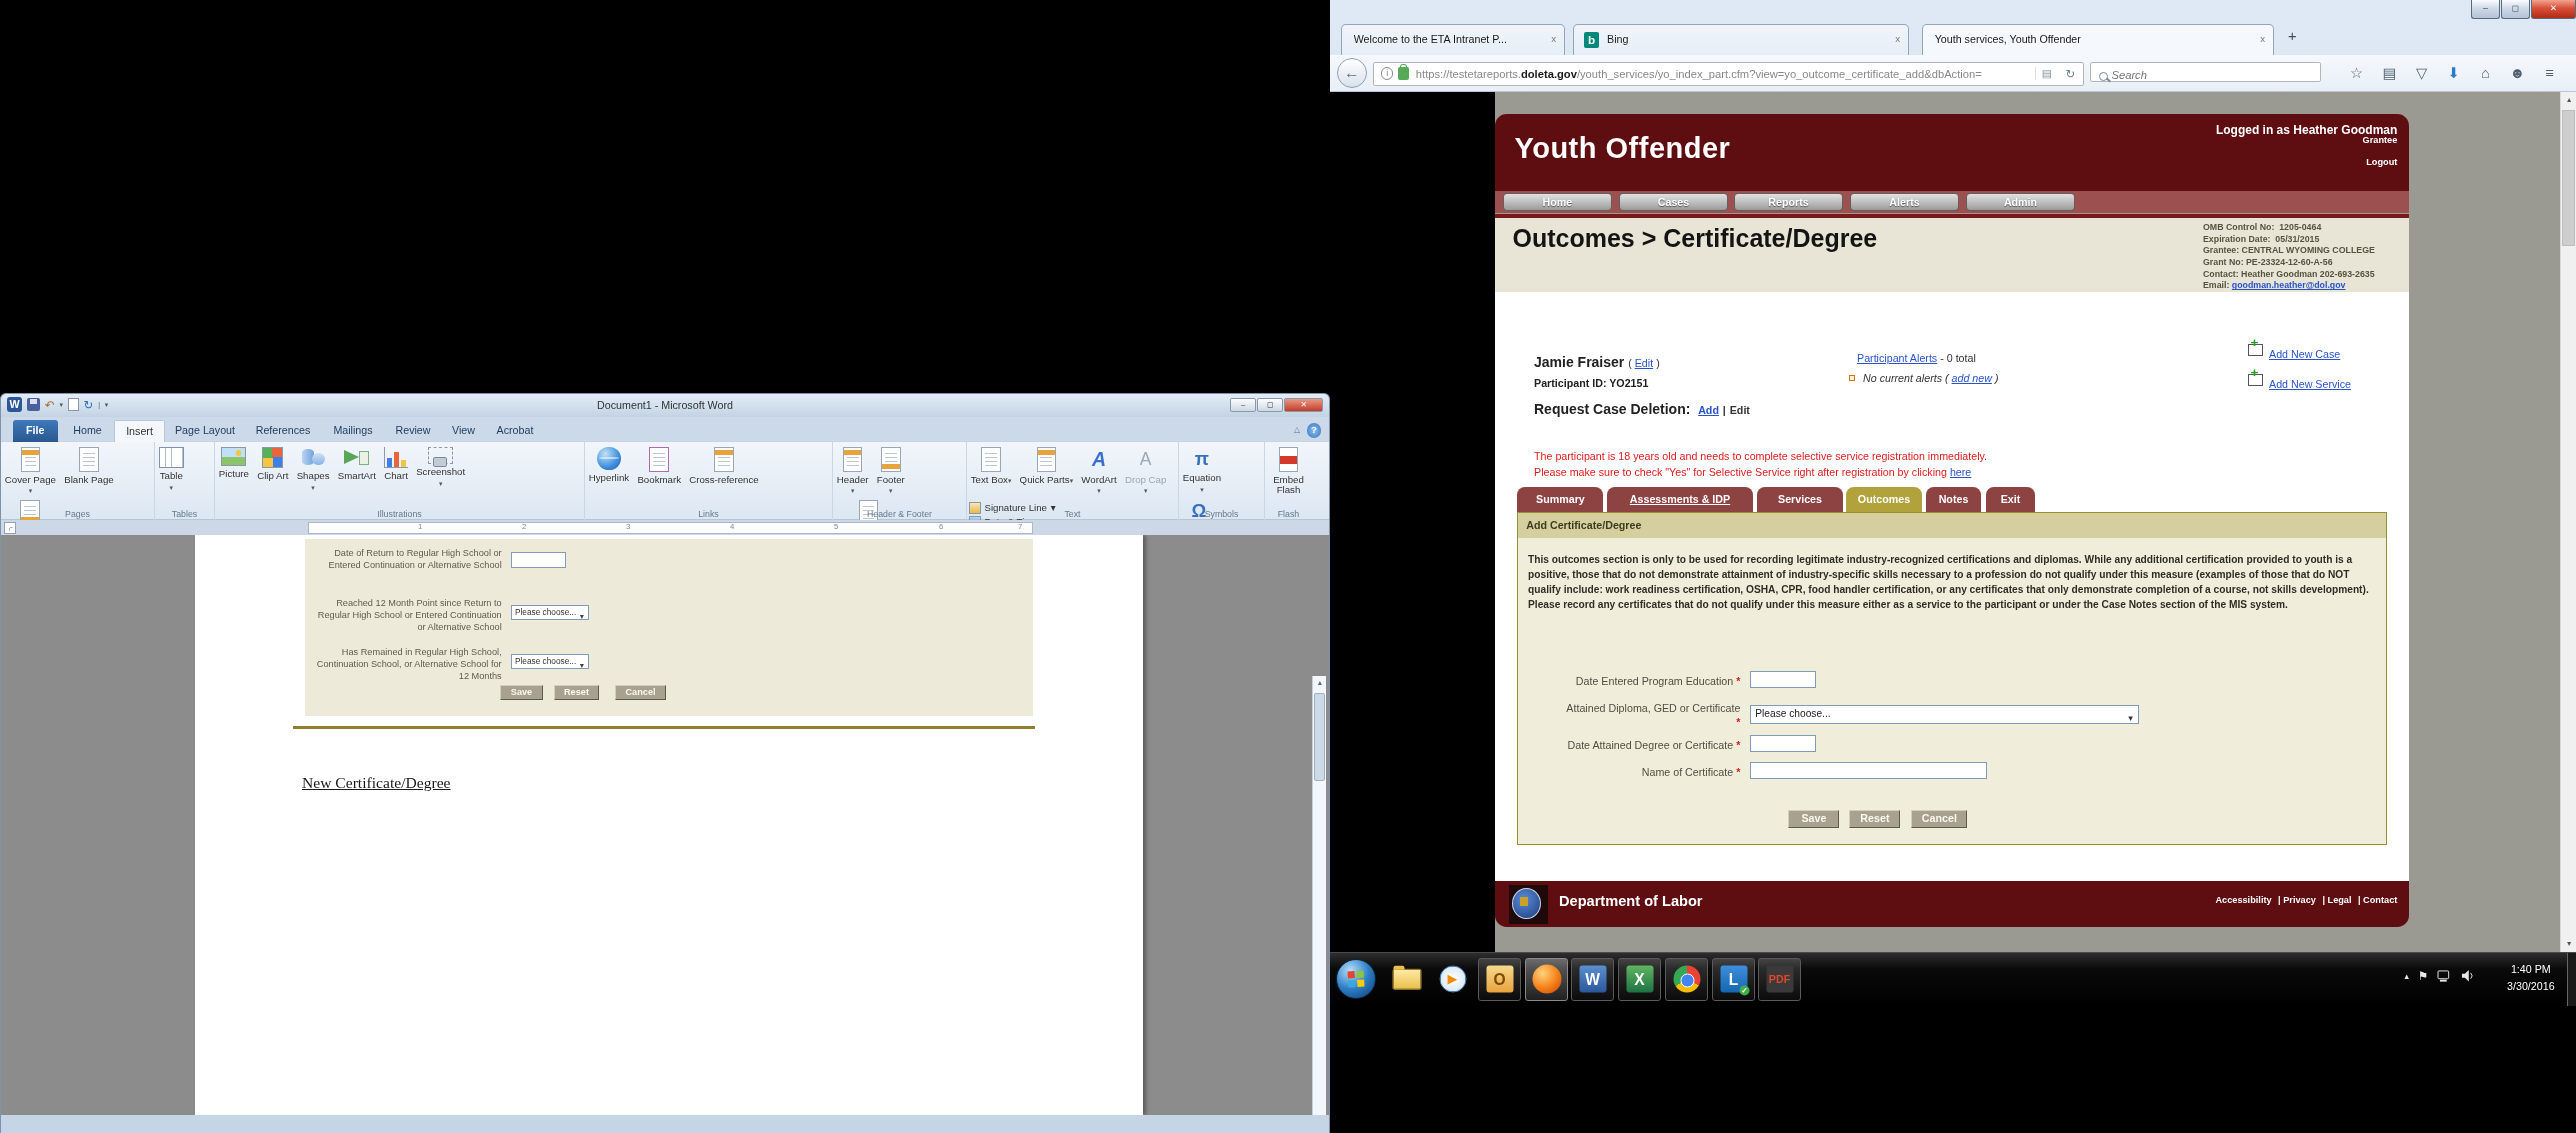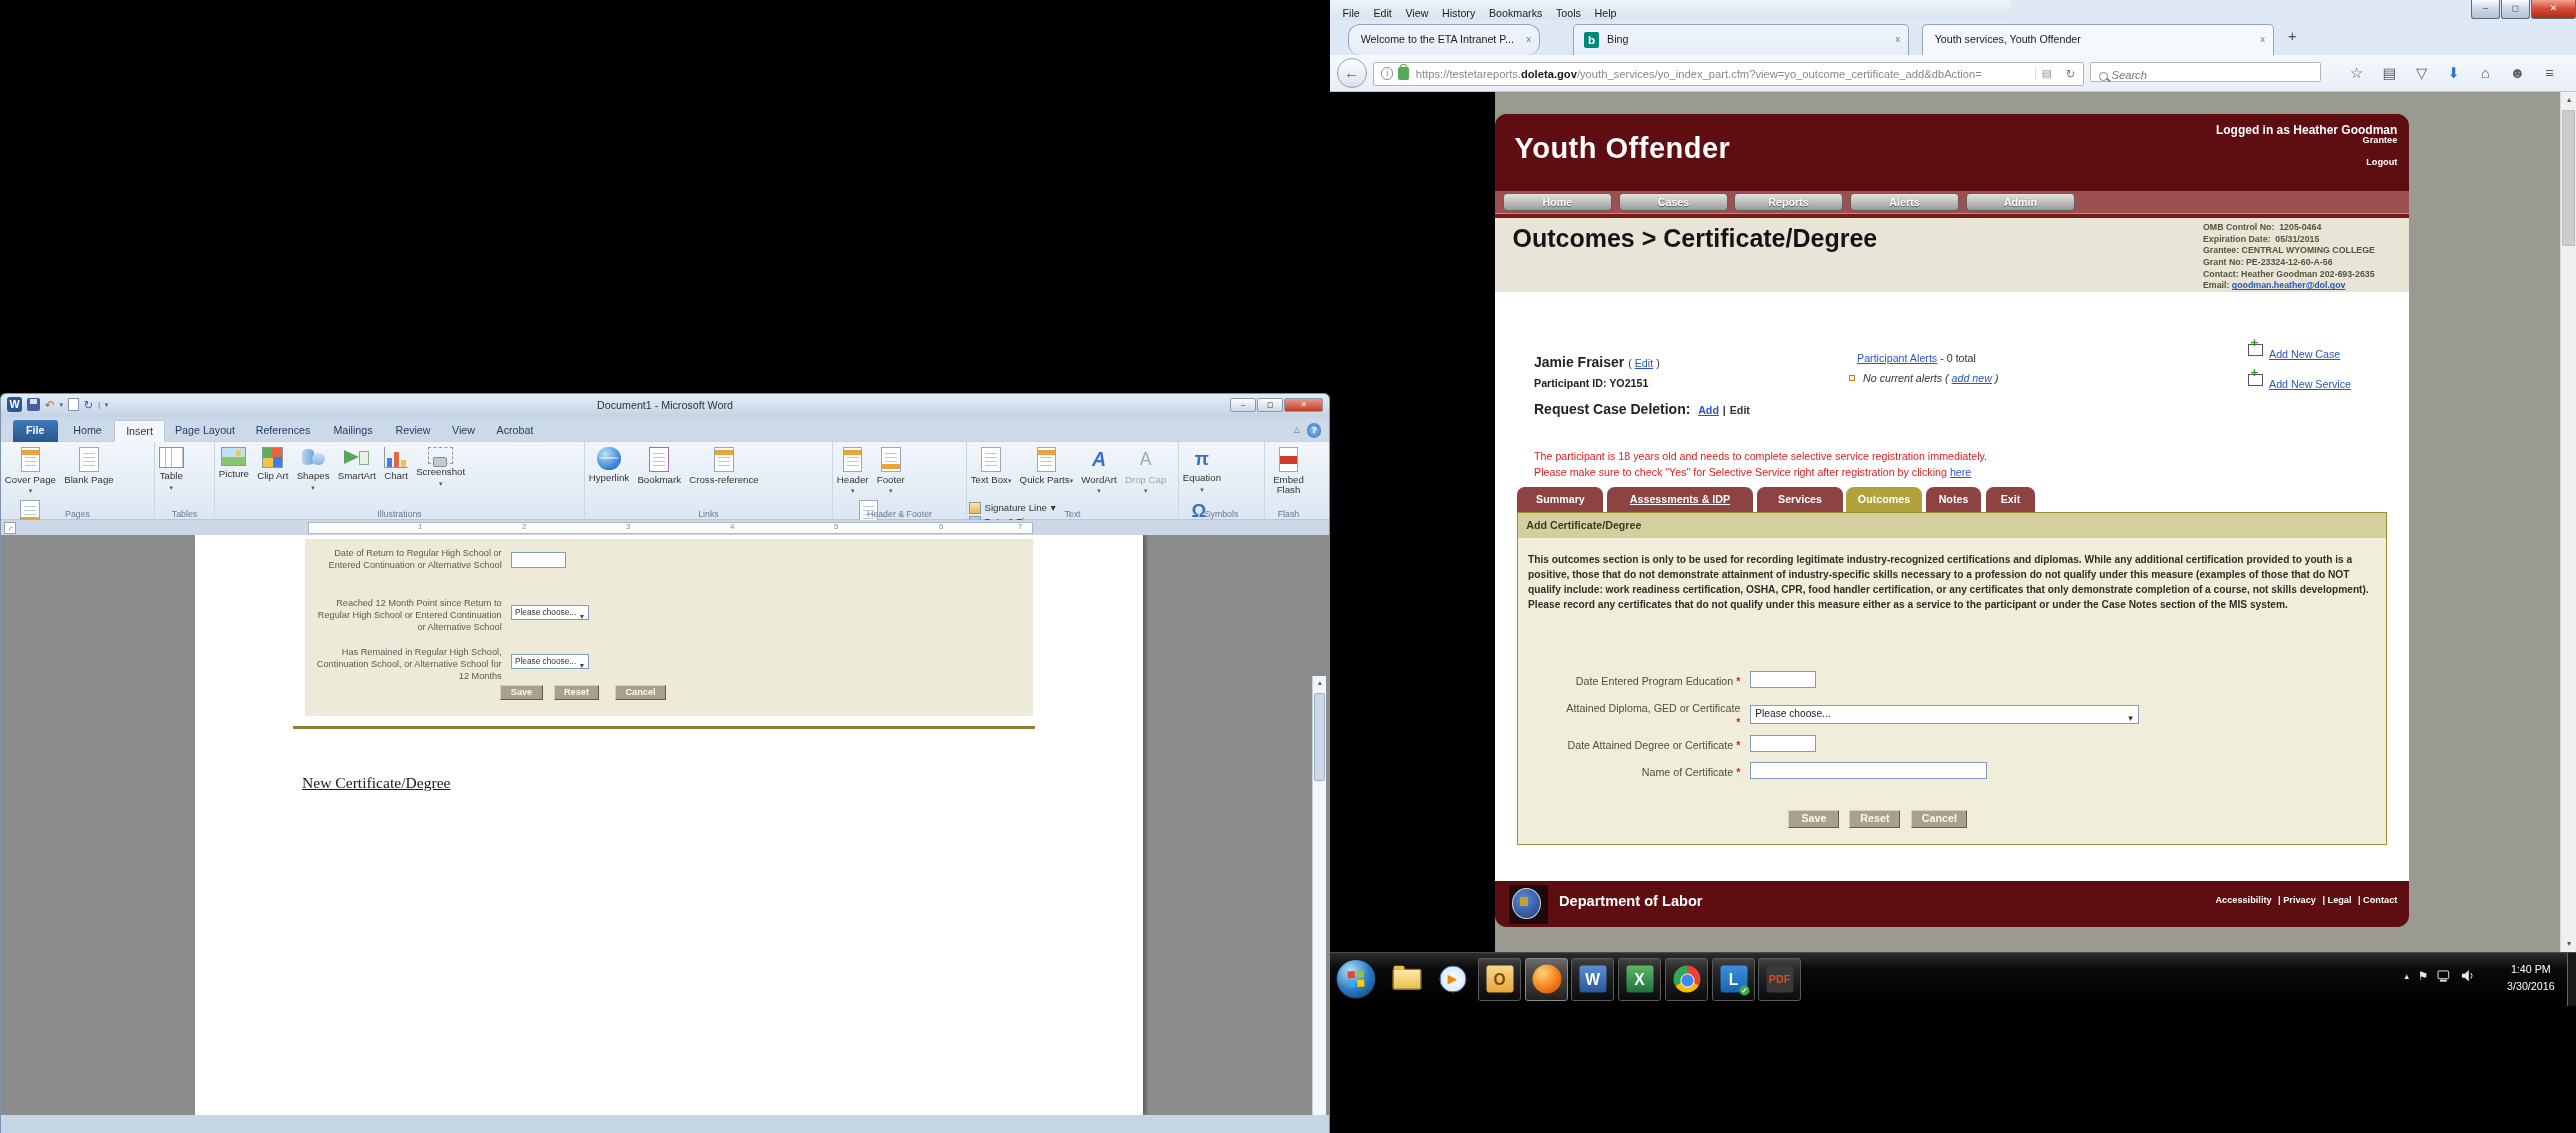--- a/index.html
+++ b/index.html
@@ -197,30 +197,27 @@
   .ws-slider .th { position:absolute; left:31px; top:-3.9px; width:5.8px; height:10.7px; background:#e8eef5; border:1px solid #8a9aac; }
   .ws-minus { position:absolute; right:84px; top:0; line-height:18.5px; font-size:10.7px; }
   .ws-plus { position:absolute; right:0; top:0; line-height:18.5px; font-size:10.7px; }
 </style>
 </head>
 <body>
 
 <div id="screen">
 
   <div class="abs ff">
-    <div class="abs ff-menubar">
-      <span>File</span><span>Edit</span><span>View</span><span>History</span><span>Bookmarks</span><span>Tools</span><span>Help</span>
-    </div>
     <div class="abs ff-controls">
       <div class="winbtn">–</div>
       <div class="winbtn">◻</div>
       <div class="winbtn close">✕</div>
     </div>
     <div class="abs ff-tabs">
-      <div class="ff-tab" style="left:18px;width:192px;border-radius:12px;">
+      <div class="ff-tab" style="left:11px;width:224px;">
         <span class="t">Welcome to the ETA Intranet P...</span>
         <span class="x">x</span>
       </div>
       <div class="ff-tab" style="left:243px;width:336px;">
         <span class="bing-ico">b</span>
         <span class="t">Bing</span>
         <span class="x">x</span>
       </div>
       <div class="ff-tab active" style="left:592px;width:352px;">
         <span class="t">Youth services, Youth Offender</span>

